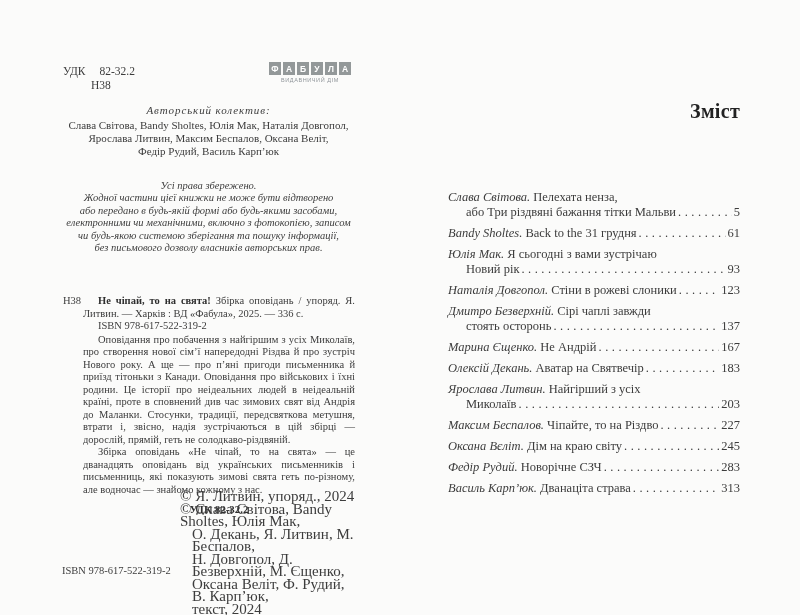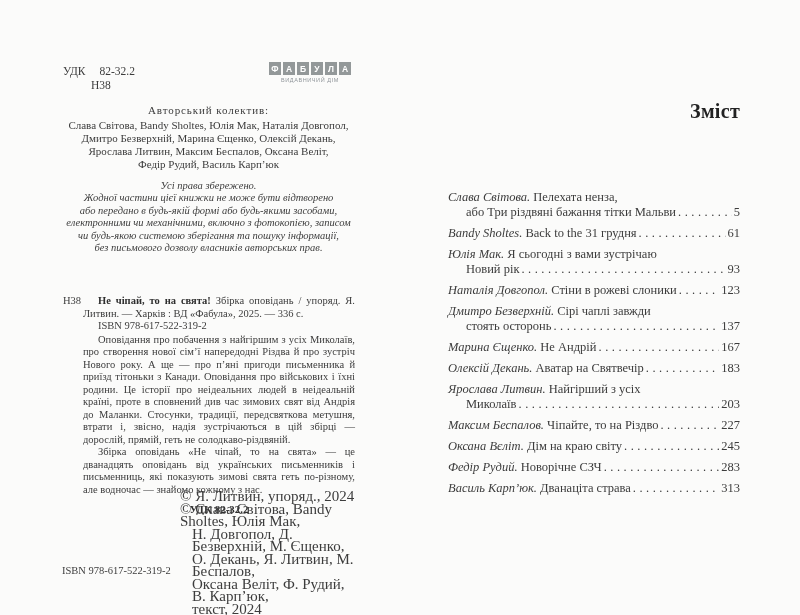--- a/index.html
+++ b/index.html
@@ -22,21 +22,21 @@
   .logo-tile{
     width:12px;height:13px;background:#939899;color:#ffffff;
     font-family:"Liberation Sans",sans-serif;font-weight:bold;font-size:8.5px;
     display:flex;align-items:center;justify-content:center;
   }
   .logo-sub{
     margin-top:2px;font-family:"Liberation Sans",sans-serif;
     font-size:5.5px;letter-spacing:0.6px;color:#8f9499;white-space:nowrap;
   }
   .authors{position:absolute;left:0;top:52px;width:100%;text-align:center;}
-  .authors-heading{font-size:11px;letter-spacing:0.9px;margin-bottom:3px;}
+  .authors-heading{font-style:italic;font-size:11px;letter-spacing:0.9px;margin-bottom:3px;}
   .authors-line{font-size:11px;line-height:13px;}
   .rights{position:absolute;left:0;top:128px;width:100%;text-align:center;font-style:italic;}
   .rights-line{font-size:10.5px;line-height:12.4px;}
   .catalog{position:absolute;left:0;top:243px;width:100%;}
   .cat-code{position:absolute;left:1px;top:0;font-size:10.5px;}
   .cat-body{margin-left:21px;width:272px;font-size:10.5px;line-height:12.5px;text-align:justify;}
   .cat-entry{margin:0;text-indent:15px;}
   .cat-entry b{color:#2e2e2e;}
   .cat-isbn{margin:0 0 1px 0;text-indent:15px;}
   .cat-annot{margin:0;text-indent:15px;}
@@ -81,21 +81,20 @@
       <span class="logo-tile">У</span>
       <span class="logo-tile">Л</span>
       <span class="logo-tile">А</span>
     </div>
     <div class="logo-sub">ВИДАВНИЧИЙ ДІМ</div>
   </div>
 
   <div class="authors">
     <div class="authors-heading">Авторський колектив:</div>
     <div class="authors-line">Слава Світова, Bandy Sholtes, Юлія Мак, Наталія Довгопол,</div>
-    <div class="authors-line">Дмитро Безверхній, Марина Єщенко, Олексій Декань,</div>
     <div class="authors-line">Ярослава Литвин, Максим Беспалов, Оксана Веліт,</div>
     <div class="authors-line">Федір Рудий, Василь Карп’юк</div>
   </div>
 
   <div class="rights">
     <div class="rights-line">Усі права збережено.</div>
     <div class="rights-line">Жодної частини цієї книжки не може бути відтворено</div>
     <div class="rights-line">або передано в будь-якій формі або будь-якими засобами,</div>
     <div class="rights-line">електронними чи механічними, включно з фотокопією, записом</div>
     <div class="rights-line">чи будь-якою системою зберігання та пошуку інформації,</div>
@@ -109,22 +108,22 @@
       <p class="cat-isbn">ISBN 978-617-522-319-2</p>
       <p class="cat-annot">Оповідання про побачення з найгіршим з усіх Миколаїв, про створення нової сім’ї напередодні Різдва й про зустріч Нового року. А ще — про п’яні пригоди письменника й приїзд тітоньки з Канади. Оповідання про військових і їхні родини. Це історії про неідеальних людей в неідеальній країні, проте в сповнений див час зимових свят від Андрія до Маланки. Стосунки, традиції, передсвяткова метушня, втрати і, звісно, надія зустрічаються в цій збірці — дорослій, прямій, геть не солодкаво-різдвяній.</p>
       <p class="cat-annot">Збірка оповідань «Не чіпай, то на свята» — це дванадцять оповідань від українських письменників і письменниць, які показують зимові свята геть по-різному, але водночас — знайомо кожному з нас.</p>
       <div class="udc-bottom">УДК 82-32.2</div>
     </div>
   </div>
 
   <div class="copyright">
     <div>© Я. Литвин, упоряд., 2024</div>
     <div>© Слава Світова, Bandy Sholtes, Юлія Мак,</div>
+    <div class="ind">О. Декань, Я. Литвин, М. Беспалов,</div>
     <div class="ind">Н. Довгопол, Д. Безверхній, М. Єщенко,</div>
-    <div class="ind">О. Декань, Я. Литвин, М. Беспалов,</div>
     <div class="ind">Оксана Веліт, Ф. Рудий, В. Карп’юк,</div>
     <div class="ind">текст, 2024</div>
     <div>© ВД «Фабула», 2016</div>
   </div>
 
   <div class="isbn-bottom">ISBN 978-617-522-319-2</div>
 
 </div>
 
 <div class="page page-right">

